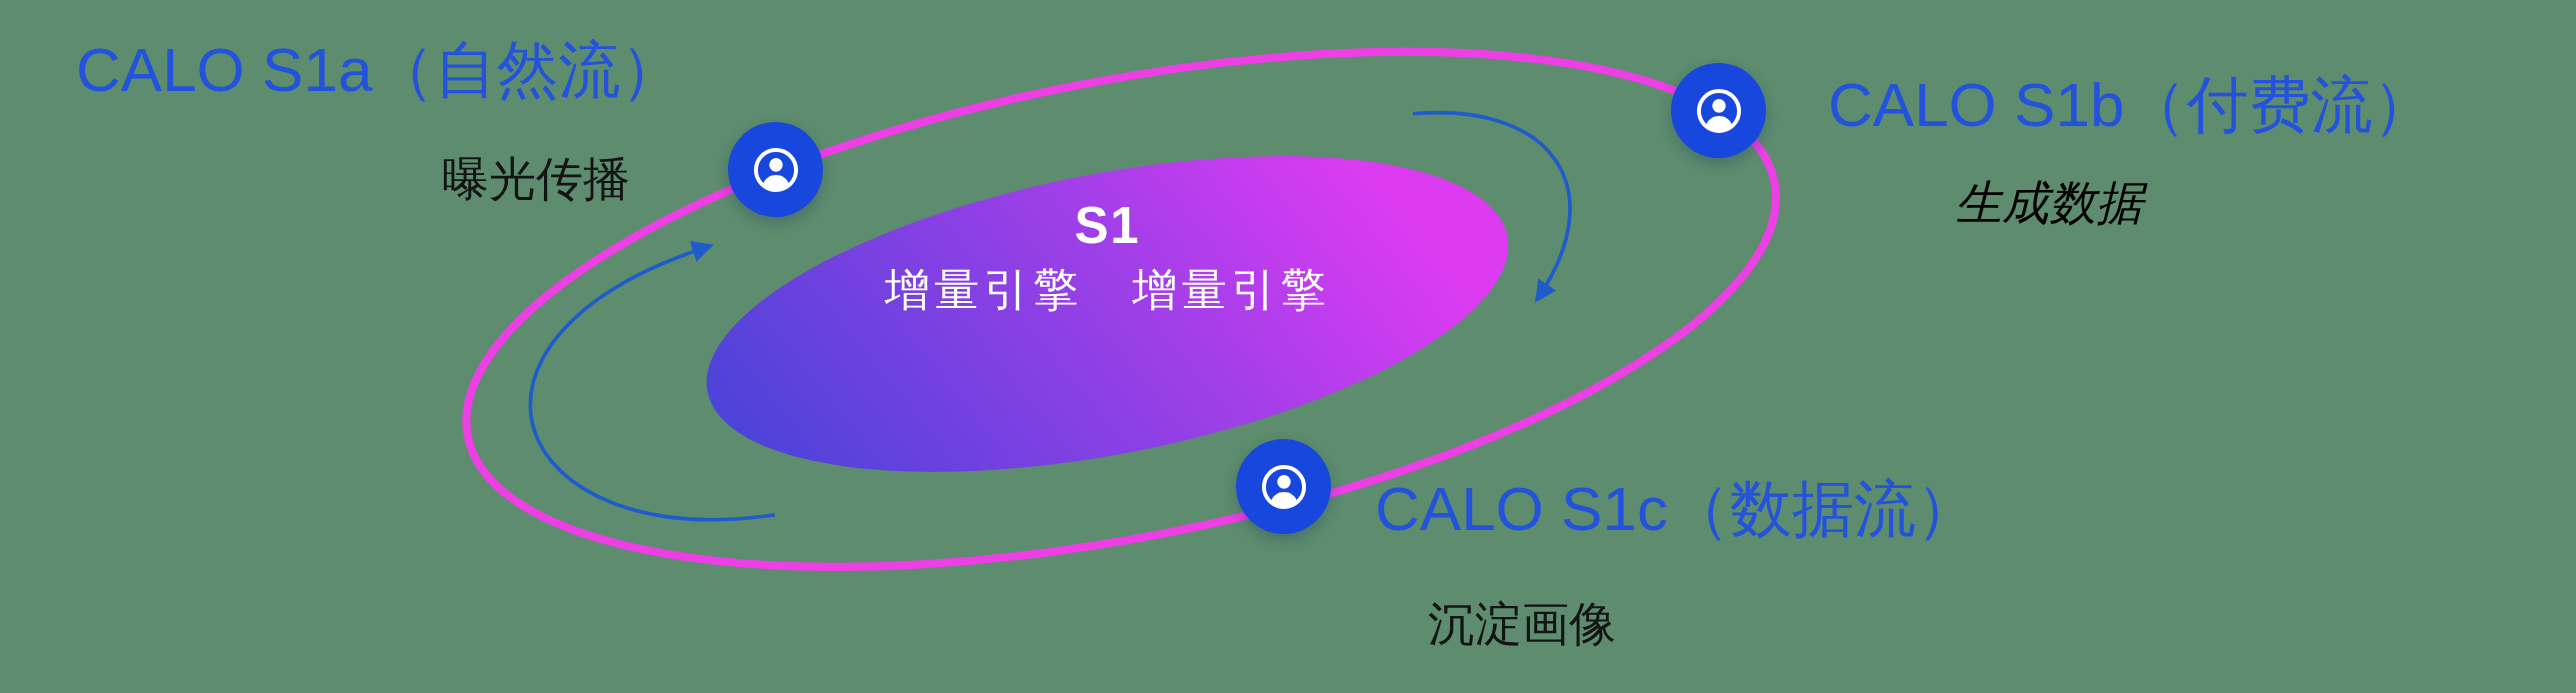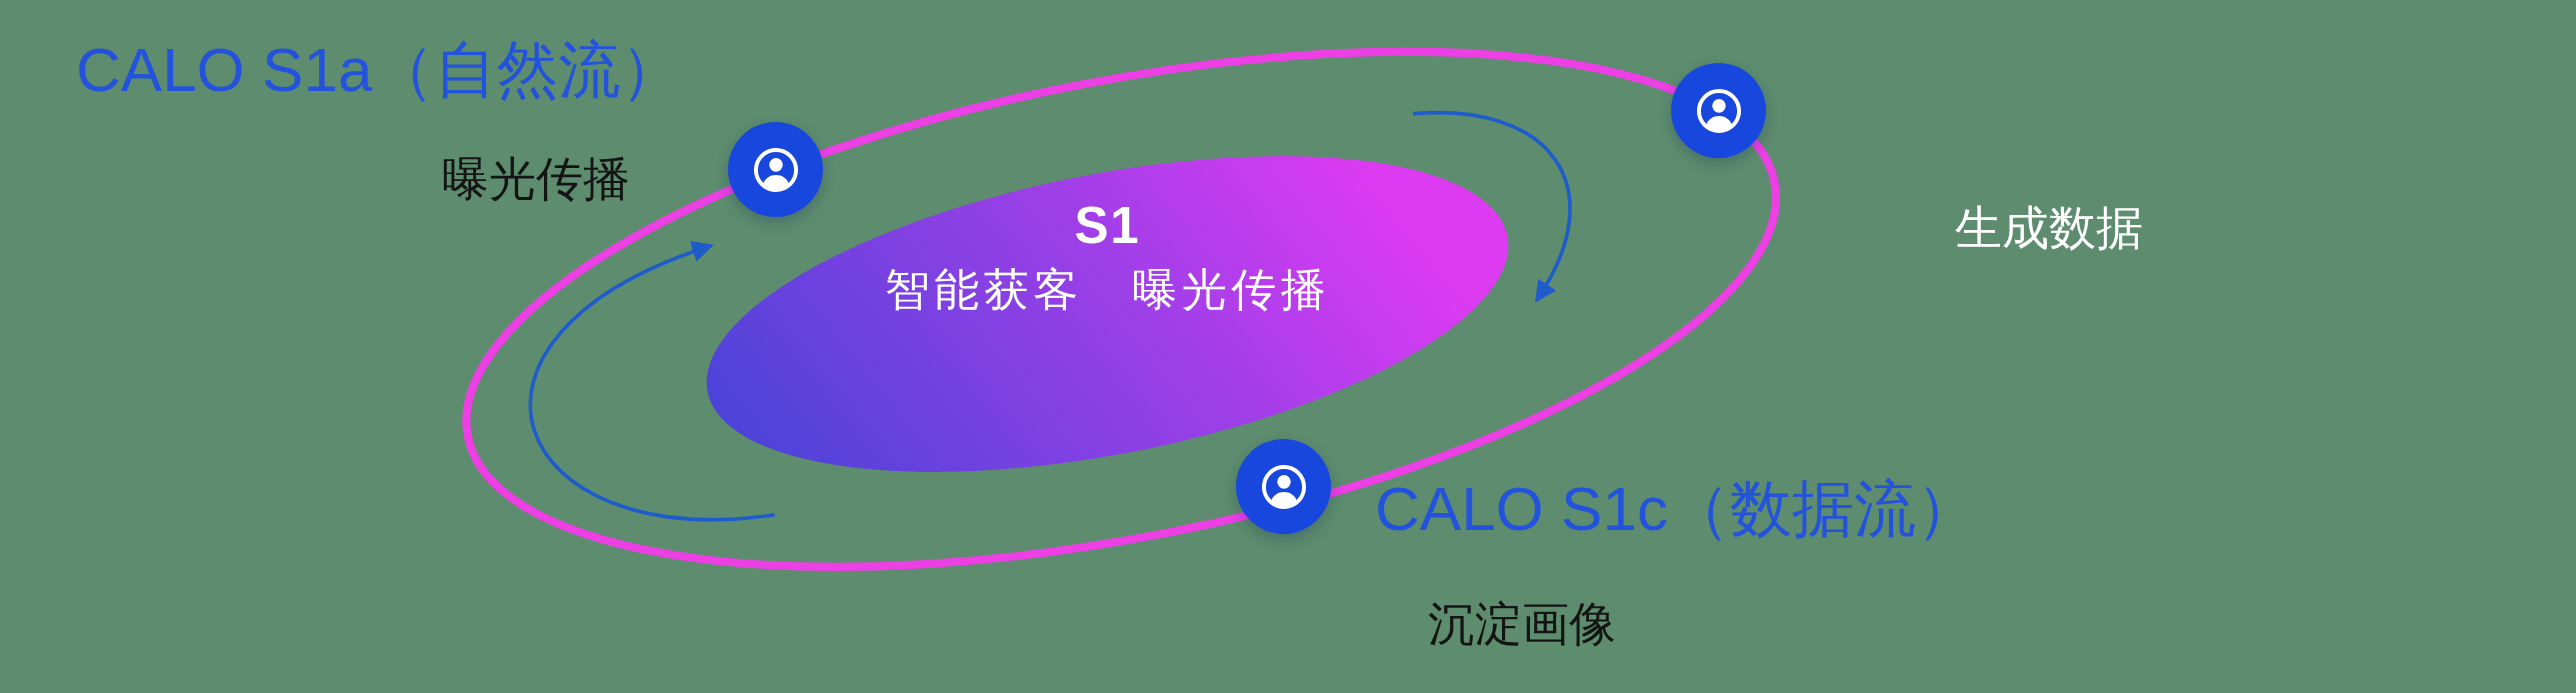--- a/index.html
+++ b/index.html
@@ -104,21 +104,21 @@
     </defs>
     <ellipse cx="1233" cy="340" rx="732" ry="251" transform="rotate(-11 1233 340)" fill="none" stroke="#ec3fe4" stroke-width="9"></ellipse>
     <path d="M 852 566 C 560 610 462 372 782 270" fill="none" stroke="#1e5ccc" stroke-width="4" marker-end="url(#arrowhead)"></path>
     <path d="M 1554 125 C 1705 112 1775 205 1690 330" fill="none" stroke="#1e5ccc" stroke-width="4" marker-end="url(#arrowhead)"></path>
   </svg>
 
   <div class="core"></div>
 
   <div class="core-text">
     <div class="core-title" style="color: rgb(255, 255, 255);">S1</div>
-    <div class="core-subtitle" style="color: rgb(255, 255, 255);">智能获客　曝光传播</div>
+    <div class="core-subtitle" style="color: rgb(255, 255, 255);">增量引擎　增量引擎</div>
   </div>
 
   <div class="node" style="left: 728px; top: 122px; background: rgb(24, 71, 221);">
     <span class="node-icon">
       <svg viewBox="0 0 24 24" fill="none">
         <circle cx="12" cy="12" r="8.6" stroke="#ffffff" stroke-width="1.7" fill="none"></circle>
         <circle cx="12" cy="9.8" r="2.9" fill="#ffffff"></circle>
         <path d="M6.4 18.1 C7.3 15.5 9.4 14.1 12 14.1 C14.6 14.1 16.7 15.5 17.6 18.1 A8.6 8.6 0 0 1 6.4 18.1 Z" fill="#ffffff"></path>
       </svg>
     </span>
@@ -140,19 +140,20 @@
         <circle cx="12" cy="12" r="8.6" stroke="#ffffff" stroke-width="1.7" fill="none"></circle>
         <circle cx="12" cy="9.8" r="2.9" fill="#ffffff"></circle>
         <path d="M6.4 18.1 C7.3 15.5 9.4 14.1 12 14.1 C14.6 14.1 16.7 15.5 17.6 18.1 A8.6 8.6 0 0 1 6.4 18.1 Z" fill="#ffffff"></path>
       </svg>
     </span>
   </div>
 
   <div class="label-title" style="left: 44px; top: 36px; color: rgb(35, 83, 221); margin-left: 32px;">CALO S1a（自然流）</div>
   <div class="label-sub" style="left: 442px; top: 153px; color: rgb(20, 20, 20);">曝光传播</div>
 
-  <div class="label-sub" style="left: 1955px; top: 202px; color: #ffffff;">生成数据</div>
+  <div class="label-title" style="left: 1828px; top: 71px; color: rgb(35, 83, 221);">CALO S1b（付费流）</div>
+  <div class="label-sub" style="left: 1955px; top: 177px; color: #000000; font-style: italic;">生成数据</div>
 
   <div class="label-title" style="left: 1375px; top: 459px; color: rgb(35, 83, 221); margin-top: 16px;">CALO S1c（数据流）</div>
   <div class="label-sub" style="left: 1428px; top: 591px; color: rgb(20, 20, 20); margin-top: 7px;">沉淀画像</div>
 
 </div>
 
 
 </body></html>

